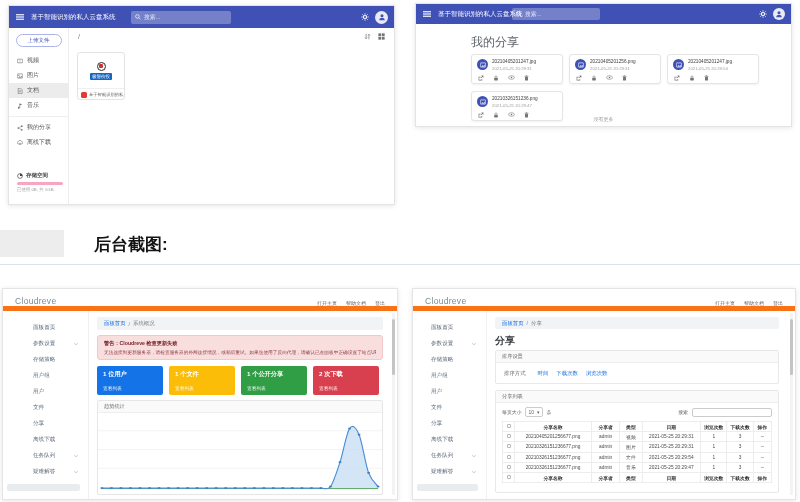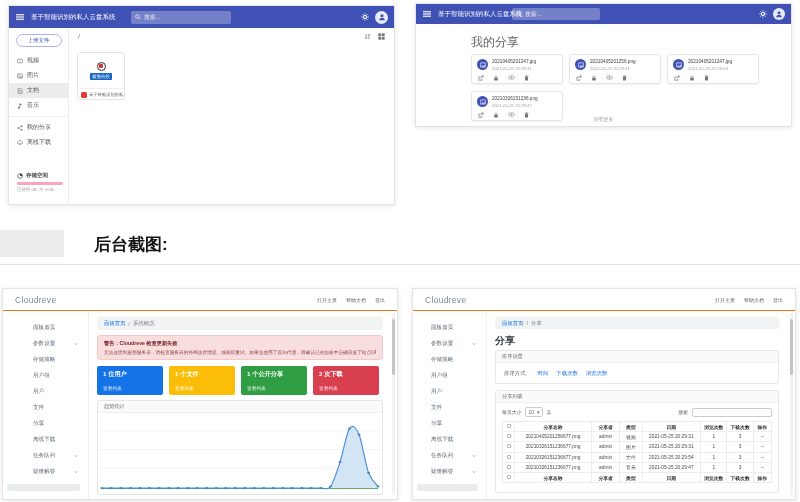--- a/index.html
+++ b/index.html
@@ -48,21 +48,21 @@
   .pb-av { position:absolute; left:5px; top:4px; width:11px; height:11px; border-radius:50%; background:#3f51b5; color:#fff; display:flex; align-items:center; justify-content:center; }
   .pb-name { position:absolute; left:20px; top:3.5px; font-size:4.7px; color:#3c3c3c; white-space:nowrap; }
   .pb-date { position:absolute; left:20px; top:10.5px; font-size:4.3px; color:#9e9e9e; }
   .pb-icons { position:absolute; left:6px; top:19.5px; display:flex; gap:9px; color:#757575; }
   .nomore { position:absolute; left:0; right:0; top:112px; text-align:center; font-size:5px; color:#9e9e9e; }
   
   .gray-strip { position:absolute; left:0; top:230px; width:64px; height:27px; background:#ededed; }
   .backend-h { position:absolute; left:78px; top:233px; font-size:17px; font-weight:bold; color:#141414;margin-left:16px; }
   .rule { position:absolute; left:0; top:264px; width:800px; height:1px; background:#d8e2ed; }
   
-  .adm-top { position:relative; height:22px; border-bottom:1px solid #f97316; display:flex; align-items:center; padding:0 12px; }
+  .adm-top { position:relative; height:22px; border-bottom:5px solid #f97316; display:flex; align-items:flex-end; padding:0 12px; }
   .brand { font-size:8.5px; color:#7a8a94; letter-spacing:.3px; }
   .adm-links { margin-left:auto; display:flex; gap:9px; font-size:5px; color:#5f6368; }
   .adm-links span { cursor:pointer; }
   .adm-side { position:absolute; left:0; top:22px; bottom:0; width:86px; border-right:1px solid #f0f0f0; padding-top:9px; }
   #pD .adm-side { width:74px; }
   .adm-item { display:flex; align-items:center; justify-content:space-between; padding:4px 10px 4px 30px; font-size:5.6px; color:#5c6b7a; cursor:pointer; }
   #pD .adm-item { padding-left:18px; }
   .chev { color:#9aa5b1; }
   .side-foot { position:absolute; left:4px; right:8px; bottom:8px; height:7px; background:#e9ecef; border-radius:2px; }
   .sbar { position:absolute; right:2px; top:24px; bottom:4px; width:3px; background:#f3f3f3; }

